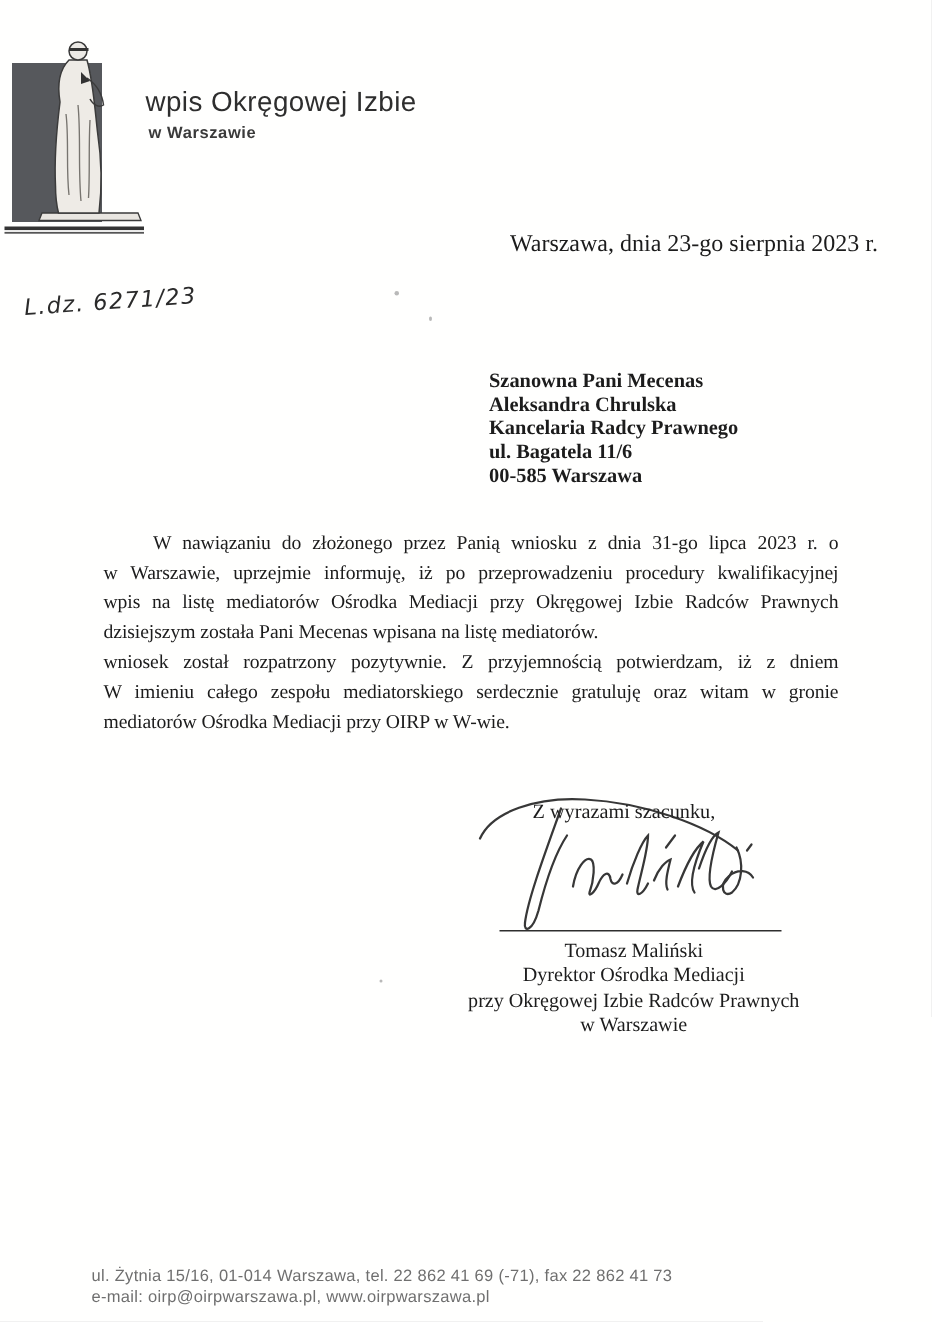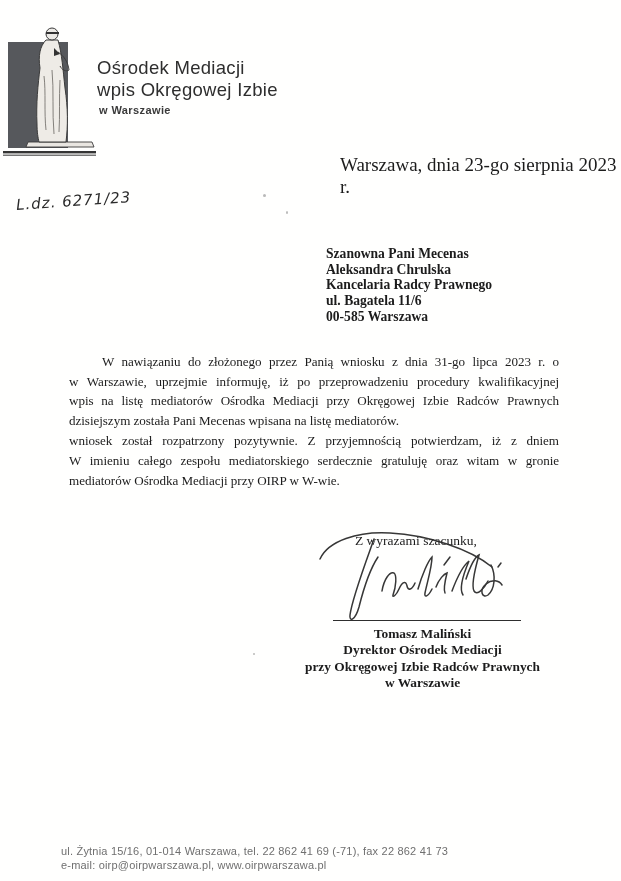--- a/index.html
+++ b/index.html
@@ -17,21 +17,21 @@
     font-family:"Liberation Sans", sans-serif;
     font-size:18.5px; line-height:21.5px; color:#2e2e2e;
     letter-spacing:.3px; font-weight:500;
   }
   .org-loc {
     font-size:11px; line-height:12px; margin-top:4px; margin-left:2px;
     letter-spacing:.4px; color:#3a3a3a; font-weight:600;
   }
 
   
-  .date-line { position:absolute; left:340px; top:154px; font-size:19px; }
+  .date-line { position:absolute; left:340px; top:154px; font-size:16px; }
   .ref-number {
     position:absolute; left:16px; top:192px;
     font-family:"DejaVu Sans", sans-serif; font-style:italic;
     font-size:15px; letter-spacing:1px; color:#2b2b2b;
     transform:rotate(-4deg);
   }
 
   
   .recipient {
     position:absolute; left:326px; top:246px;
@@ -48,21 +48,21 @@
 
   
   .salutation { position:absolute; left:355px; top:514px; font-size:13.5px;margin-top:19px; }
   .sig-svg { position:absolute; left:298px; top:527px; }
   .sig-line {
     position:absolute; left:333px; top:620px; width:188px; height:0;
     border-top:1.8px solid #2e2e2e;
   }
   .signer {
     position:absolute; left:280px; top:626px; width:285px;
-    text-align:center; font-weight:bold; font-size:13.4px; line-height:16.3px;
+    text-align:center; font-weight:normal; font-size:13.4px; line-height:16.3px;
   }
 
   
   .footer {
     position:absolute; left:61px; top:845px; width:560px;
     text-align:left; font-family:"Liberation Sans", sans-serif;
     font-size:11px; line-height:13.5px; color:#6f6f6f; letter-spacing:.2px;
   }
 
   
@@ -92,21 +92,20 @@
 
     <path d="M 42 52 C 44 68 42 88 44 106" fill="none" stroke="#77746f" stroke-width="0.9"></path>
     <path d="M 50 46 C 52 66 50 88 52 110" fill="none" stroke="#77746f" stroke-width="0.9"></path>
     <path d="M 58 56 C 57 74 58 92 57 108" fill="none" stroke="#77746f" stroke-width="0.9"></path>
 
     <rect x="1" y="127" width="93" height="2.4" fill="#343434"></rect>
     <rect x="1" y="130.6" width="93" height="1.2" fill="#555"></rect>
   </svg>
 
   <div class="org-block">
-    <div>Ośrodek Mediacji</div>
     <div>wpis Okręgowej Izbie</div>
     <div class="org-loc">w Warszawie</div>
   </div>
 
   <div class="date-line">Warszawa, dnia 23-go sierpnia 2023 r.</div>
 
   <div class="ref-number">L.dz. 6271/23</div>
 
   <div class="recipient">
     <div>Szanowna Pani Mecenas</div>
@@ -143,21 +142,21 @@
       <path d="M 168 52 C 172 40 177 30 181 28 C 177 42 173 58 176 64 C 179 69 186 62 190 54"></path>
       <path d="M 193 38 C 198 48 197 62 190 68 C 184 72 181 63 188 57 C 194 52 201 53 204 58"></path>
       <path d="M 200 40 L 203 36"></path>
     </g>
   </svg>
 
   <div class="sig-line"></div>
 
   <div class="signer">
     <div>Tomasz Maliński</div>
-    <div>Dyrektor Ośrodek Mediacji</div>
+    <div>Dyrektor Ośrodka Mediacji</div>
     <div>przy Okręgowej Izbie Radców Prawnych</div>
     <div>w Warszawie</div>
   </div>
 
   <div class="footer">
     <div>ul. Żytnia 15/16, 01-014 Warszawa, tel. 22 862 41 69 (-71), fax 22 862 41 73</div>
     <div>e-mail: oirp@oirpwarszawa.pl, www.oirpwarszawa.pl</div>
   </div>
 
   <div class="speck s1"></div>

